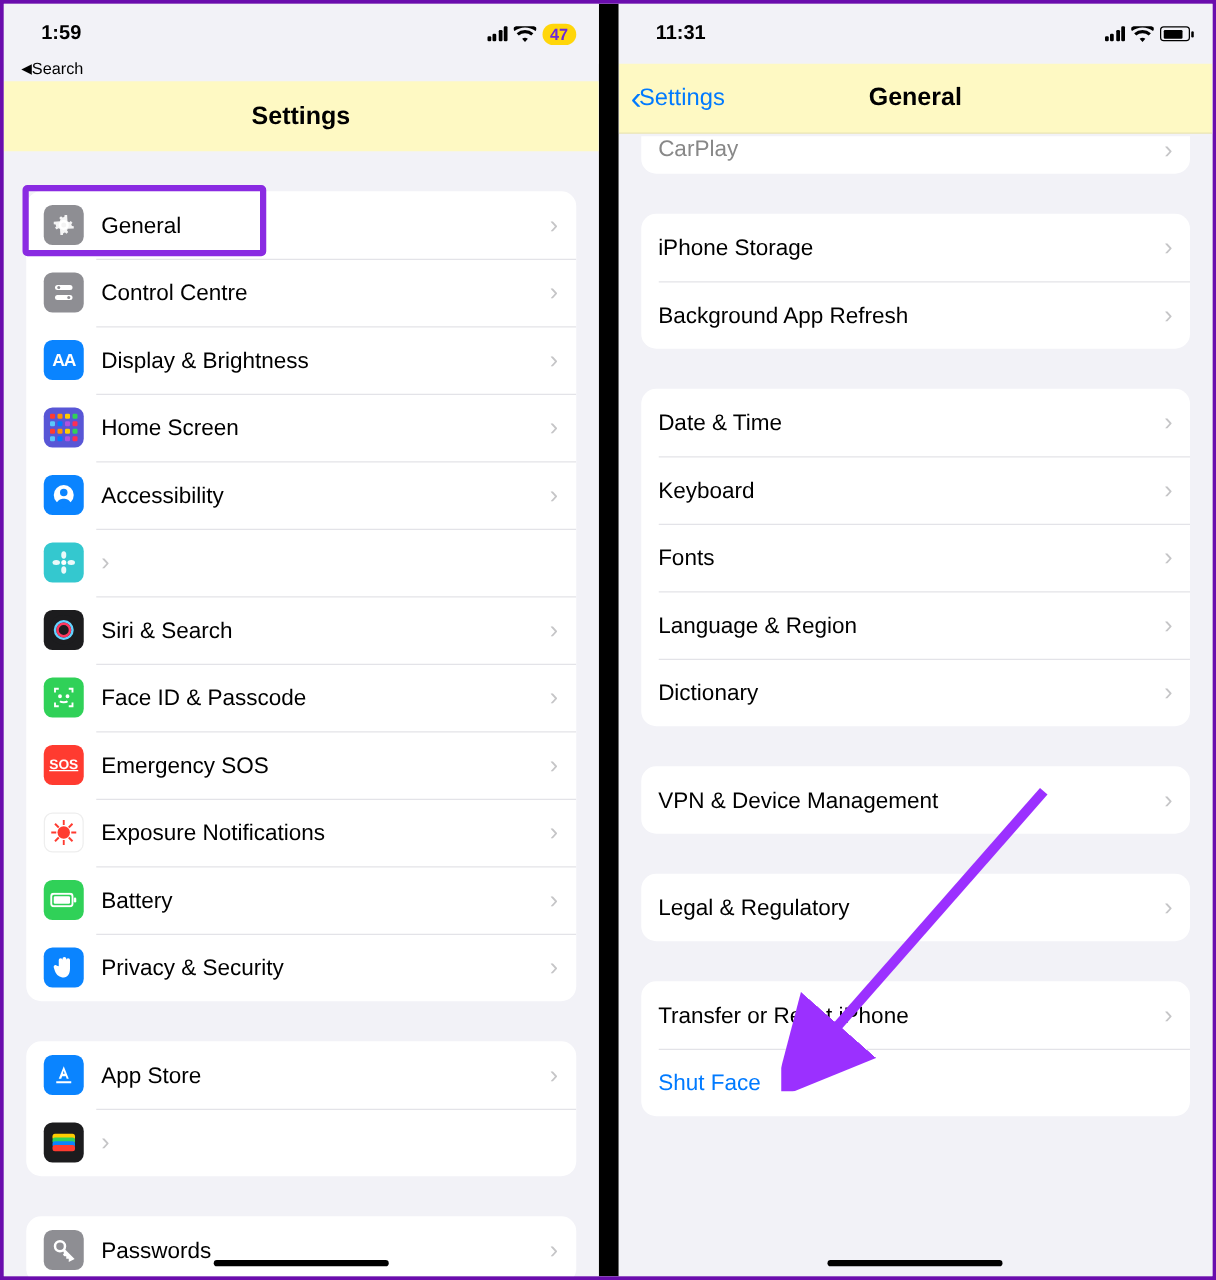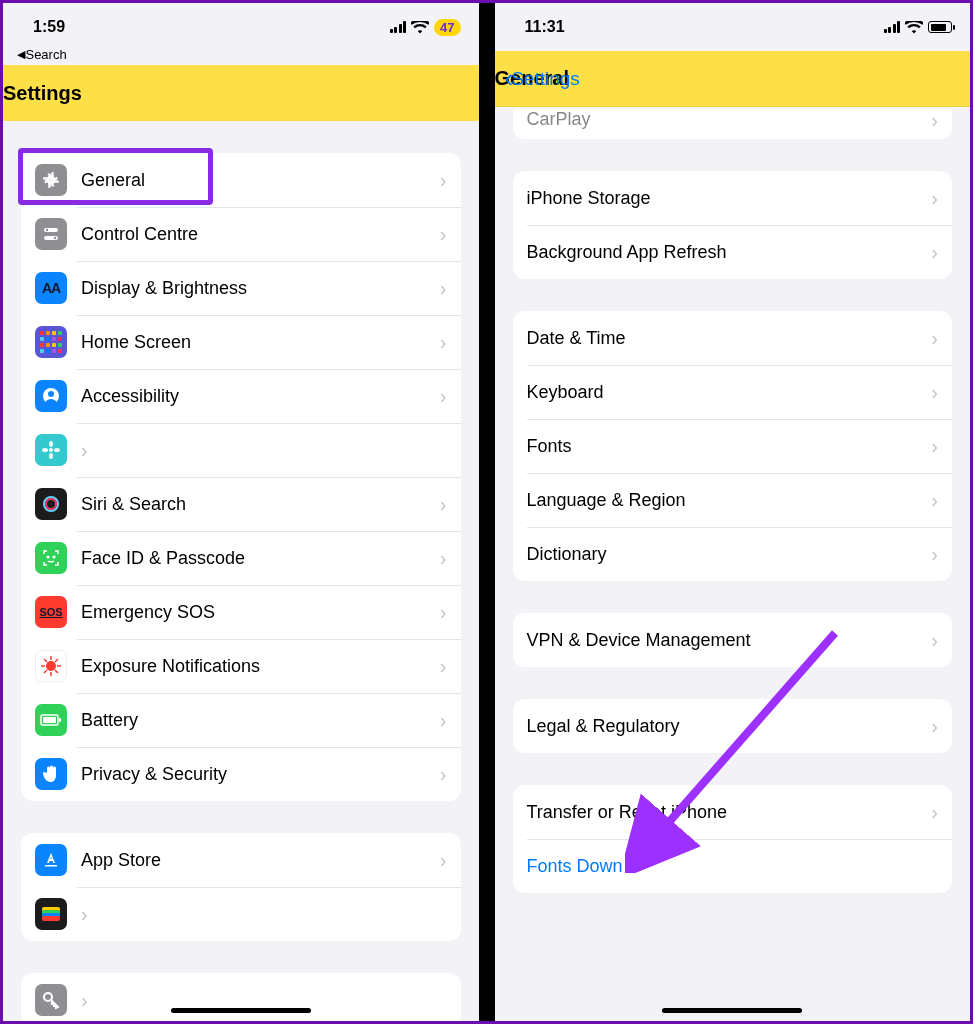--- a/index.html
+++ b/index.html
@@ -56,23 +56,24 @@
   }
   .battery-fill { width:70%; height:7px; background:#000; margin-left:1.5px; border-radius:1px; }
   .back-search {
     position:absolute; top:44px; left:14px;
     font-size:13px; display:flex; align-items:center; gap:0px;
   }
   .back-search .tri { font-size:11px; }
   
   .nav {
     height: 56px;
-    background: #fde047;
+    background: #fef9c3;
     display: flex;
     align-items: center;
+    justify-content: center;
     position: relative;
     border-bottom: 1px solid rgba(0,0,0,0.08);
   }
   .nav.left-nav { border-bottom:none; }
   .nav-title { font-size:20px; font-weight:700; }
   .nav-back {
     position:absolute; left:10px; color:#007aff;
     display:flex; align-items:center; font-size:19px;
   }
   .nav-back .chev { font-size:26px; font-weight:400; margin-right:-2px; }
@@ -92,21 +93,21 @@
     position:relative; cursor:pointer;
   }
   .row + .row::before {
     content:""; position:absolute; top:0; left:56px; right:0;
     height:1px; background:#e3e3e8;
   }
   .phone-right .row + .row::before { left:14px; }
   .icon-box {
     width:32px; height:32px; border-radius:7px;
     display:flex; align-items:center; justify-content:center;
-    margin-right:14px; color:#0f172a; flex-shrink:0;
+    margin-right:14px; color:#ffffff; flex-shrink:0;
     font-size:16px; font-weight:500;
   }
   .row-label { font-size:18px; flex:1; }
   .chevron { color:#c5c5c7; font-size:20px; font-weight:300; }
   .blue-link { color:#007aff; }
   
   .highlight {
     position:absolute;
     border:5px solid #8a2be2;
     border-radius:4px;
@@ -334,20 +335,21 @@
         </div>
       </div>
     <div class="group" id="left-group-2">
         <div class="row">
           <div class="icon-box" style="background:#8e8e93;">
             <svg width="20" height="20" viewBox="0 0 20 20" fill="#fff">
               <circle cx="7" cy="7" r="4" fill="none" stroke="#fff" stroke-width="2"></circle>
               <path d="m10 10 7 7-2 1v-2h-2v-2h-2l-1-1" stroke="#fff" stroke-width="2"></path>
             </svg>
           </div>
+          <span class="row-label">Passwords</span>
           <span class="chevron">›</span>
         </div>
       </div>
 
   </div>
 
   <div class="highlight" style="top:145px; left:15px; width:195px; height:57px;"></div>
   <div class="home-ind"></div>
 </div>
 
@@ -429,21 +431,21 @@
           <span class="row-label">Legal &amp; Regulatory</span>
           <span class="chevron">›</span>
         </div>
       </div>
     <div class="group" id="right-group-5">
         <div class="row">
           <span class="row-label">Transfer or Reset iPhone</span>
           <span class="chevron">›</span>
         </div>
         <div class="row">
-          <span class="row-label blue-link">Fonts Down</span>
+          <span class="row-label blue-link">Shut Face</span>
         </div>
       </div>
   </div>
 
   <svg class="arrow" style="top:620px; left:130px;" width="230" height="250" viewBox="0 0 230 250">
     <defs>
         <marker id="ah" markerWidth="10" markerHeight="10" refX="3" refY="5" orient="auto">
       <path d="M0,0 L10,5 L0,10 Z" fill="#9b30ff"></path>
     </marker>
       </defs>

